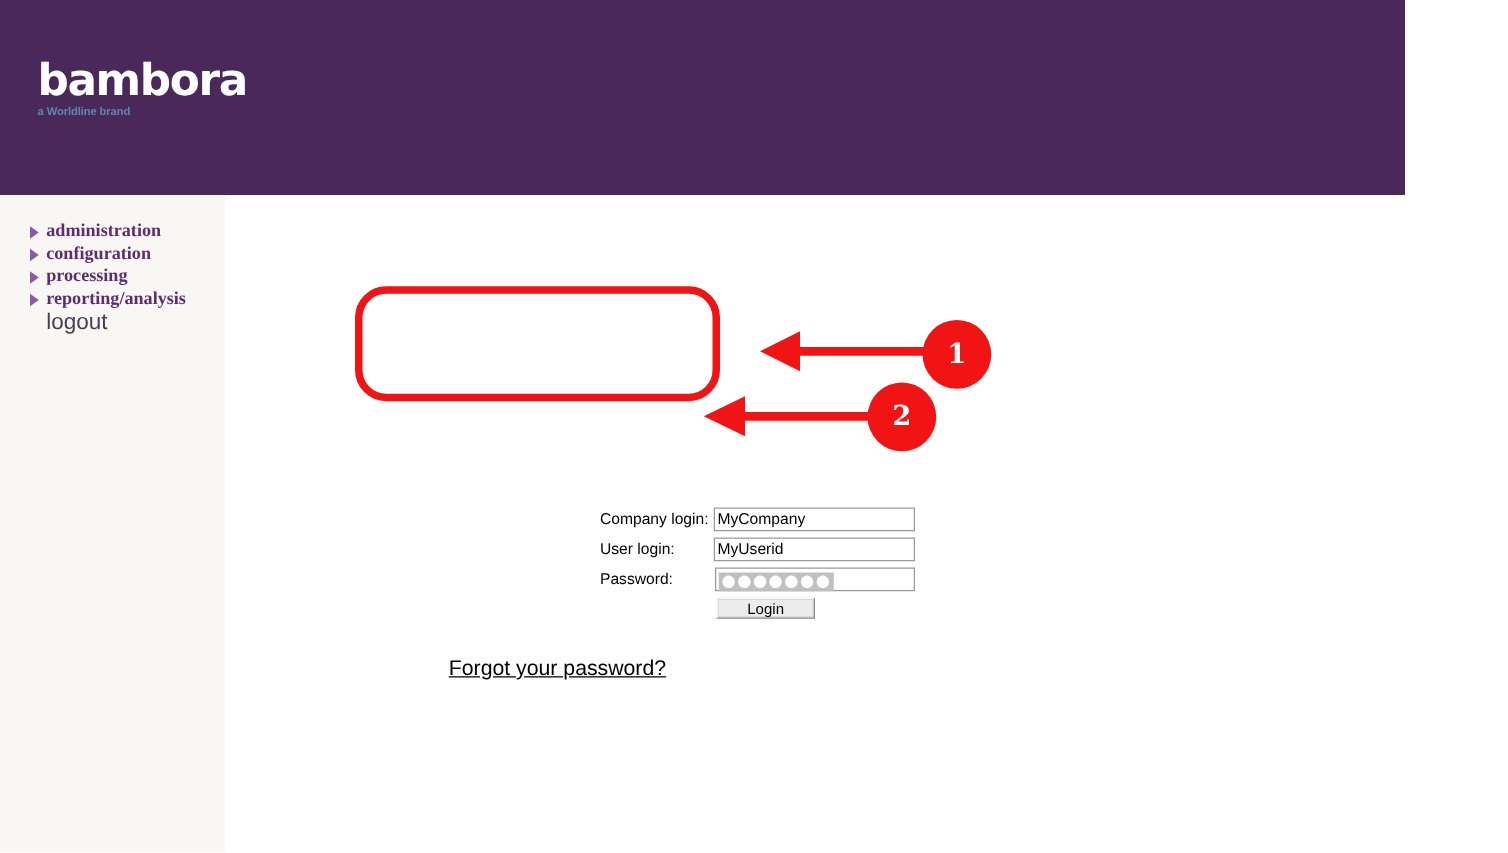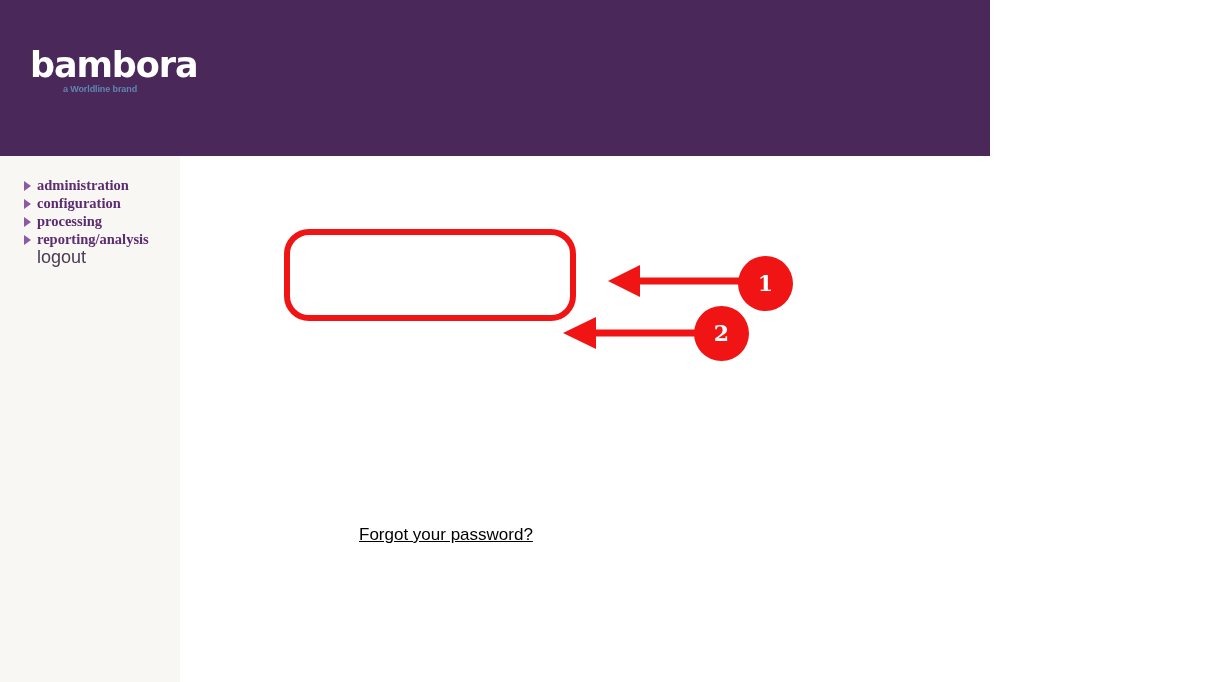--- a/index.html
+++ b/index.html
@@ -13,21 +13,21 @@
     position: relative;
     overflow: hidden;
     font-family: "Liberation Sans", sans-serif;
     -webkit-font-smoothing: antialiased;
   }
 
   
   #header {
     position: absolute;
     left: 0; top: 0;
-    width: 990px;
+    width: 1124px;
     height: 156px;
     background: #4A2859;
   }
   #logo-block {
     position: absolute;
     left: 30px;
     top: 47px;
     width: 180px;
     height: 50px;
   }
@@ -35,21 +35,21 @@
     font-family: "DejaVu Sans", sans-serif;
     font-size: 35px;
     font-weight: bold;
     color: #ffffff;
     letter-spacing: -1.1px;
     line-height: 36px;
     display: block;
   }
   #logo-tagline {
     display: block;
-    text-align: center;
+    text-align: left;
     width: 140px;
     font-family: "Liberation Sans", sans-serif;
     font-size: 9px;
     font-weight: bold;
     color: #5F86B0;
     letter-spacing: -0.1px;
     margin-top: 1px;
   }
 
   
@@ -252,20 +252,41 @@
 
     <div class="nav-plain">
       <span>logout</span>
     </div>
 
   </div>
 </div>
 
 <div id="main">
 
+  <div id="login-form">
+
+    <div class="form-row">
+      <span class="form-label">Company login:</span>
+      <input class="form-input" type="text" value="MyCompany" style="">
+    </div>
+
+    <div class="form-row">
+      <span class="form-label">User login:</span>
+      <input class="form-input" type="text" value="MyUserid" style="">
+    </div>
+
+    <div class="form-row">
+      <span class="form-label">Password:</span>
+      <div class="pw-wrap">
+        <span class="pw-dots">●●●●●●●</span>
+      </div>
+    </div>
+
+    <button id="login-button">Login</button>
+  </div>
 
   <a id="forgot-link" href="#">Forgot your password?</a>
 </div>
 
 <div id="annotations">
 
   <svg width="1206" height="682" style="position:absolute;left:0;top:0;">
 
     <rect x="287" y="232" width="286" height="86" rx="22" ry="22" fill="none" stroke="#F01414" stroke-width="6"></rect>
 

